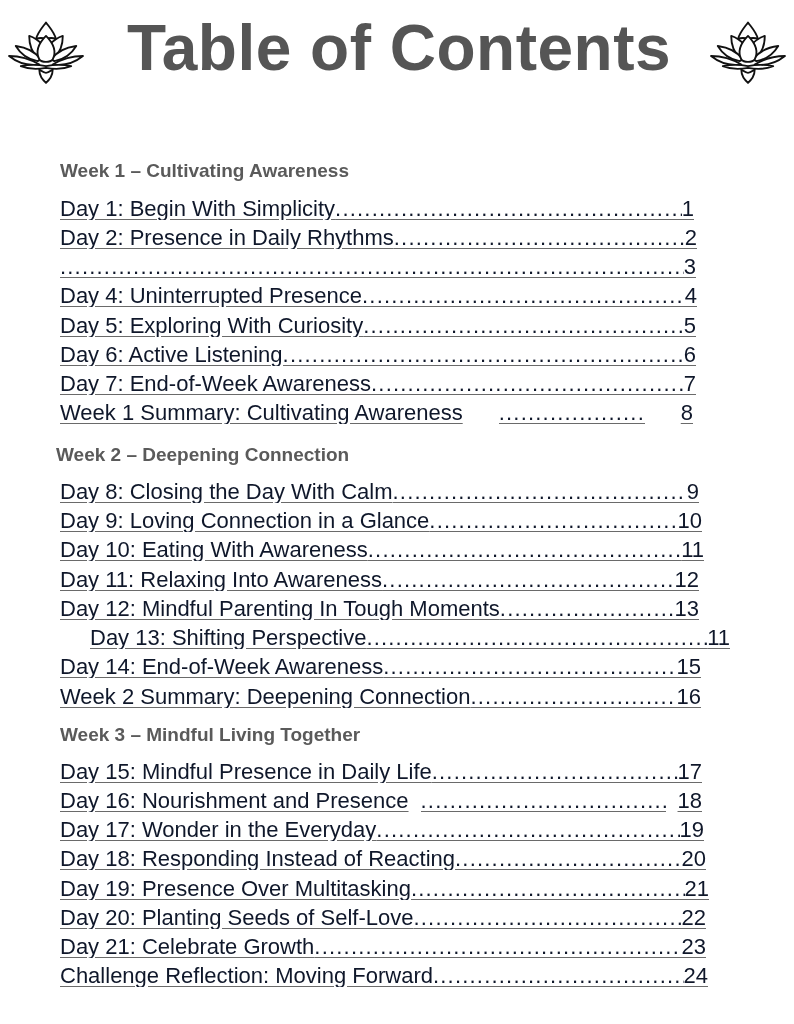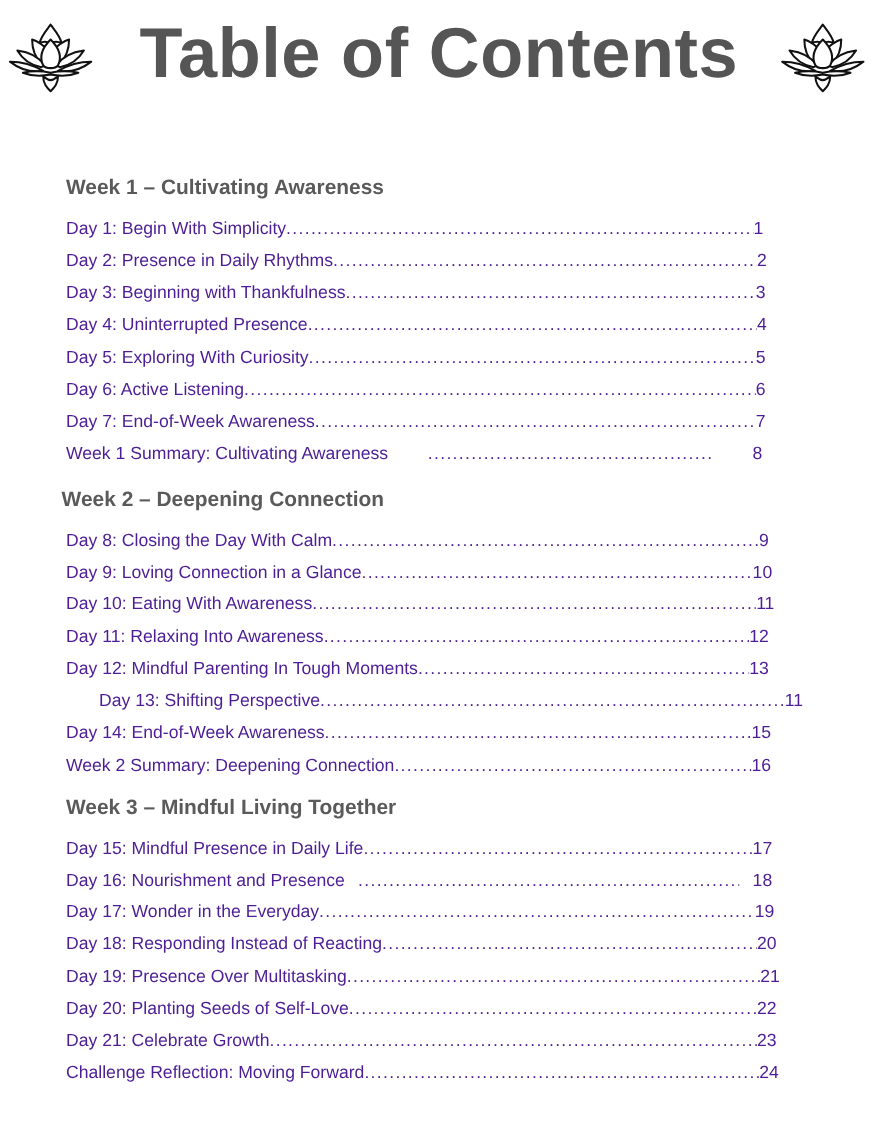--- a/index.html
+++ b/index.html
@@ -8,22 +8,22 @@
   .header { position: absolute; top: 6px; left: 0; width: 794px; height: 82px; }
   .lotus { position: absolute; top: 10px; width: 84px; height: 70px; }
   .lotus.left { left: 4px; }
   .lotus.right { left: 706px; }
   .title { position: absolute; left: 96px; top: 4px; width: 606px; text-align: center;
            font-family: "Liberation Sans", sans-serif; font-weight: bold; font-size: 64px;
            letter-spacing: 0.5px; color: #555555; line-height: 76px; white-space: nowrap; }
   .toc { position: absolute; left: 0; top: 0; width: 794px; }
   .week-heading { position: absolute; font-weight: bold; font-size: 19px; color: #5a5a5a;
                   white-space: nowrap; line-height: 22px; }
-  .entry { position: absolute; left: 60px; font-size: 16px; line-height: 22px; color: #4c1d95;
-           white-space: nowrap; text-decoration-color: #6a6a6a;
+  .entry { position: absolute; left: 60px; font-size: 22px; line-height: 22px; color: #0f172a;
+           white-space: nowrap; text-decoration: underline; text-decoration-color: #6a6a6a;
            text-underline-offset: 3px; display: flex; overflow: hidden; cursor: pointer; }
   .entry .label { flex: 0 0 auto; }
   .entry .leader { flex: 1 1 auto; overflow: hidden; letter-spacing: 1.2px; }
   .entry .page { flex: 0 0 auto; }
 </style>
 </head>
 <body>
 
 <div class="header">
   <svg class="lotus left" viewBox="0 0 100 80" fill="#fff" stroke="#111" stroke-width="2.2" stroke-linejoin="round">
@@ -61,21 +61,20 @@
       <span class="label">Day 1: Begin With Simplicity</span>
       <span class="leader">................................................................................................................</span>
       <span class="page">1</span>
     </a>
   <a class="entry" style="top:227px; width:637px;">
       <span class="label">Day 2: Presence in Daily Rhythms</span>
       <span class="leader">................................................................................................................</span>
       <span class="page">2</span>
     </a>
   <a class="entry" style="top:256px; width:636px;">
-      <span class="label">Day 3: Beginning with Thankfulness</span>
       <span class="leader">................................................................................................................</span>
       <span class="page">3</span>
     </a>
   <a class="entry" style="top:285px; width:637px;">
       <span class="label">Day 4: Uninterrupted Presence</span>
       <span class="leader">................................................................................................................</span>
       <span class="page">4</span>
     </a>
   <a class="entry" style="top:315px; width:636px;">
       <span class="label">Day 5: Exploring With Curiosity</span>

